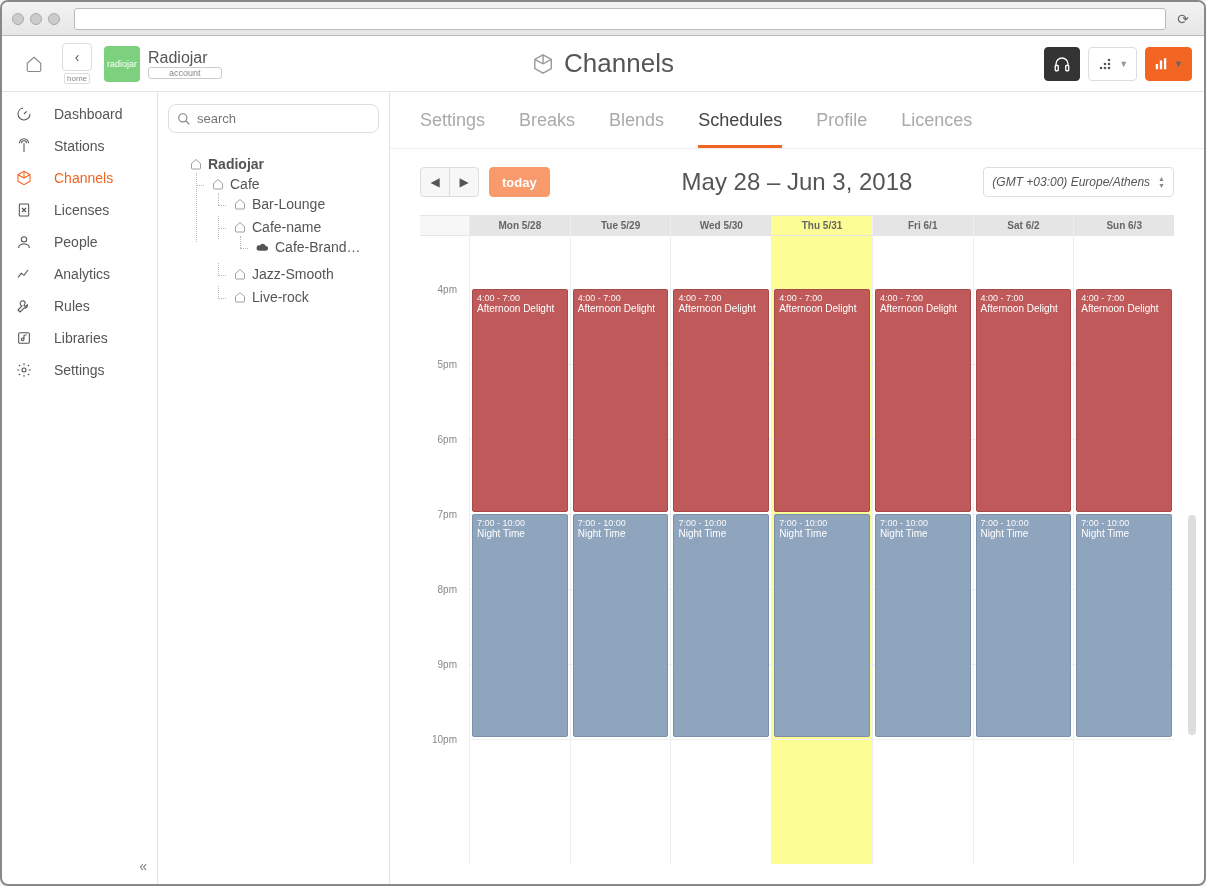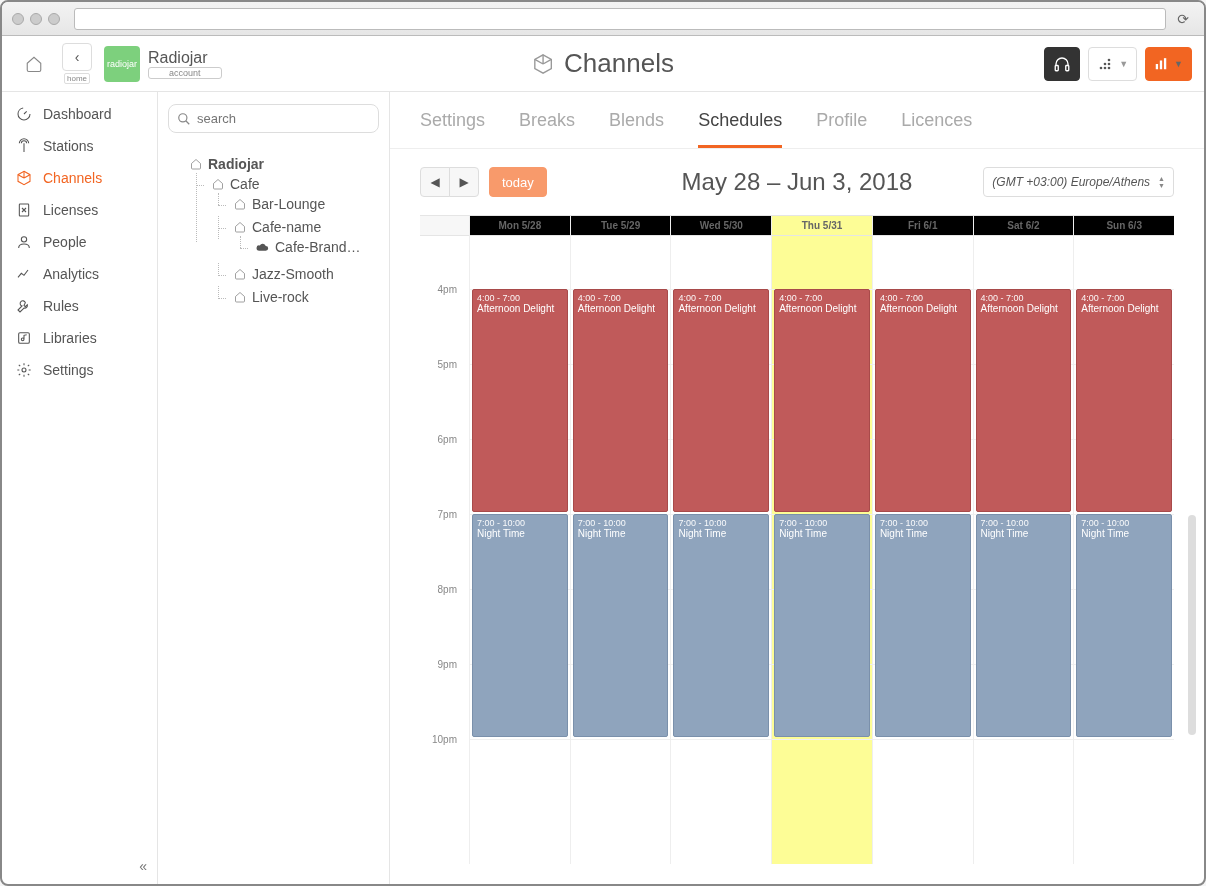--- a/index.html
+++ b/index.html
@@ -27,21 +27,21 @@
   .cube { font-size:20px; color:#888; }
   .header-right { margin-left:auto; display:flex; align-items:center; gap:8px; }
   .hr-btn { height:34px; min-width:34px; border:1px solid #ddd; border-radius:4px; display:flex; align-items:center; justify-content:center; padding:0 8px; gap:6px; font-size:14px; }
   .hr-dark { background:#333; color:#fff; border-color:#333;}
   .hr-orange { background:#f26522; color:#fff; border-color:#f26522;}
   .caret-sm { font-size:9px; color:#999; }
   
   .body { flex:1; display:flex; overflow:hidden; }
   .sidebar { width:156px; border-right:1px solid #e5e5e5; display:flex; flex-direction:column; position:relative; }
   .nav { list-style:none; padding-top:6px; }
-  .nav li { display:flex; align-items:center; gap:9px; padding:8px 14px; font-size:14px; color:#555; cursor:pointer; }
+  .nav li { display:flex; align-items:center; gap:20px; padding:8px 14px; font-size:14px; color:#555; cursor:pointer; }
   .nav li.active { color:#f26522; }
   .nav .icon { width:18px; text-align:center; font-size:14px; color:inherit; }
   .collapse { position:absolute; bottom:10px; right:10px; color:#777; font-size:14px; }
   
   .treepanel { width:232px; border-right:1px solid #e5e5e5; padding:12px 10px; }
   .search { display:flex; align-items:center; gap:6px; border:1px solid #ddd; border-radius:8px; padding:6px 8px; color:#888; }
   .search input { border:none; outline:none; flex:1; font-size:13px; color:#555; }
   .tree { margin-top:20px; font-size:14px; color:#555; }
   .tree ul { list-style:none; padding-left:16px; position:relative; }
   .tree li { position:relative; padding:3px 0 3px 6px; white-space:nowrap; }
@@ -54,33 +54,33 @@
   
   .main { flex:1; display:flex; flex-direction:column; overflow:hidden; }
   .tabs { display:flex; gap:34px; padding:18px 30px 0 30px; border-bottom:1px solid #eee; font-size:18px; color:#aaa; }
   .tabs .tab { padding-bottom:14px; cursor:pointer; }
   .tabs .tab.active { color:#444; border-bottom:3px solid #f26522; }
   .toolbar { display:flex; align-items:center; padding:18px 30px; gap:10px; position:relative; }
   .btn { border:1px solid #ddd; background:#f7f7f7; border-radius:4px; height:30px; min-width:30px; display:flex; align-items:center; justify-content:center; font-size:12px; color:#555; cursor:pointer; }
   .btn-group { display:flex; }
   .btn-group .btn:first-child { border-radius:4px 0 0 4px; }
   .btn-group .btn:last-child { border-radius:0 4px 4px 0; margin-left:-1px;}
-  .btn-today { background:#f89a6b; border-color:#f89a6b; color:#fff; padding:0 12px; font-size:13px; }
+  .btn-today { background:#f89a6b; border-color:#f89a6b; color:#fff; padding:0 12px; font-size:13px;font-weight:bold; }
   .daterange { position:absolute; left:50%; transform:translateX(-50%); font-size:24px; color:#555; font-weight:300;}
   .tz { margin-left:auto; border:1px solid #ddd; border-radius:4px; height:30px; display:flex; align-items:center; padding:0 8px; font-size:12px; color:#555; gap:8px;font-style:italic;}
   .tz .stepper { display:flex; flex-direction:column; font-size:7px; color:#888; line-height:7px; }
   
   .calwrap { flex:1; padding:0 30px 20px 30px; overflow:hidden; position:relative;}
   .cal { display:flex; height:100%; border-top:1px solid #e5e5e5; }
   .timecol { width:50px; border-right:1px solid #eee; position:relative; }
   .timecol .daylabel-spacer { height:20px; border-bottom:1px solid #e5e5e5; background:#f7f7f7;}
   .daygrid { flex:1; display:flex; position:relative; }
   .daycol { flex:1; border-right:1px solid #eee; position:relative; }
   .daycol:last-child { border-right:none; }
-  .dayhead { height:20px; background:#000000; border-bottom:1px solid #e5e5e5; font-size:10px; font-weight:700; color:#666; display:flex; align-items:center; justify-content:center;}
+  .dayhead { height:20px; background:#e5e5e5; border-bottom:1px solid #e5e5e5; font-size:10px; font-weight:700; color:#666; display:flex; align-items:center; justify-content:center;}
   .daybody { position:relative; height:calc(100% - 20px); }
   .daycol.today .daybody { background:#fdfd96; }
   .daycol.today .dayhead { background:#fdfd96; }
   .hourline { position:absolute; left:0; right:0; border-top:1px solid #f0f0f0; }
   .hourlabel { position:absolute; right:12px; font-size:10px; color:#888; transform:translateY(-50%); }
   .event { position:absolute; left:2px; right:2px; border-radius:2px; padding:3px 4px; color:#fff; font-size:10px; overflow:hidden; }
   .event .t { font-size:9px; opacity:.95; }
   .event .n { font-size:10px; }
   .ev-red { background:#c05a5a; border:1px solid #a84a4a;}
   .ev-blue { background:#8fa4bd; border:1px solid #7a90ab;}

